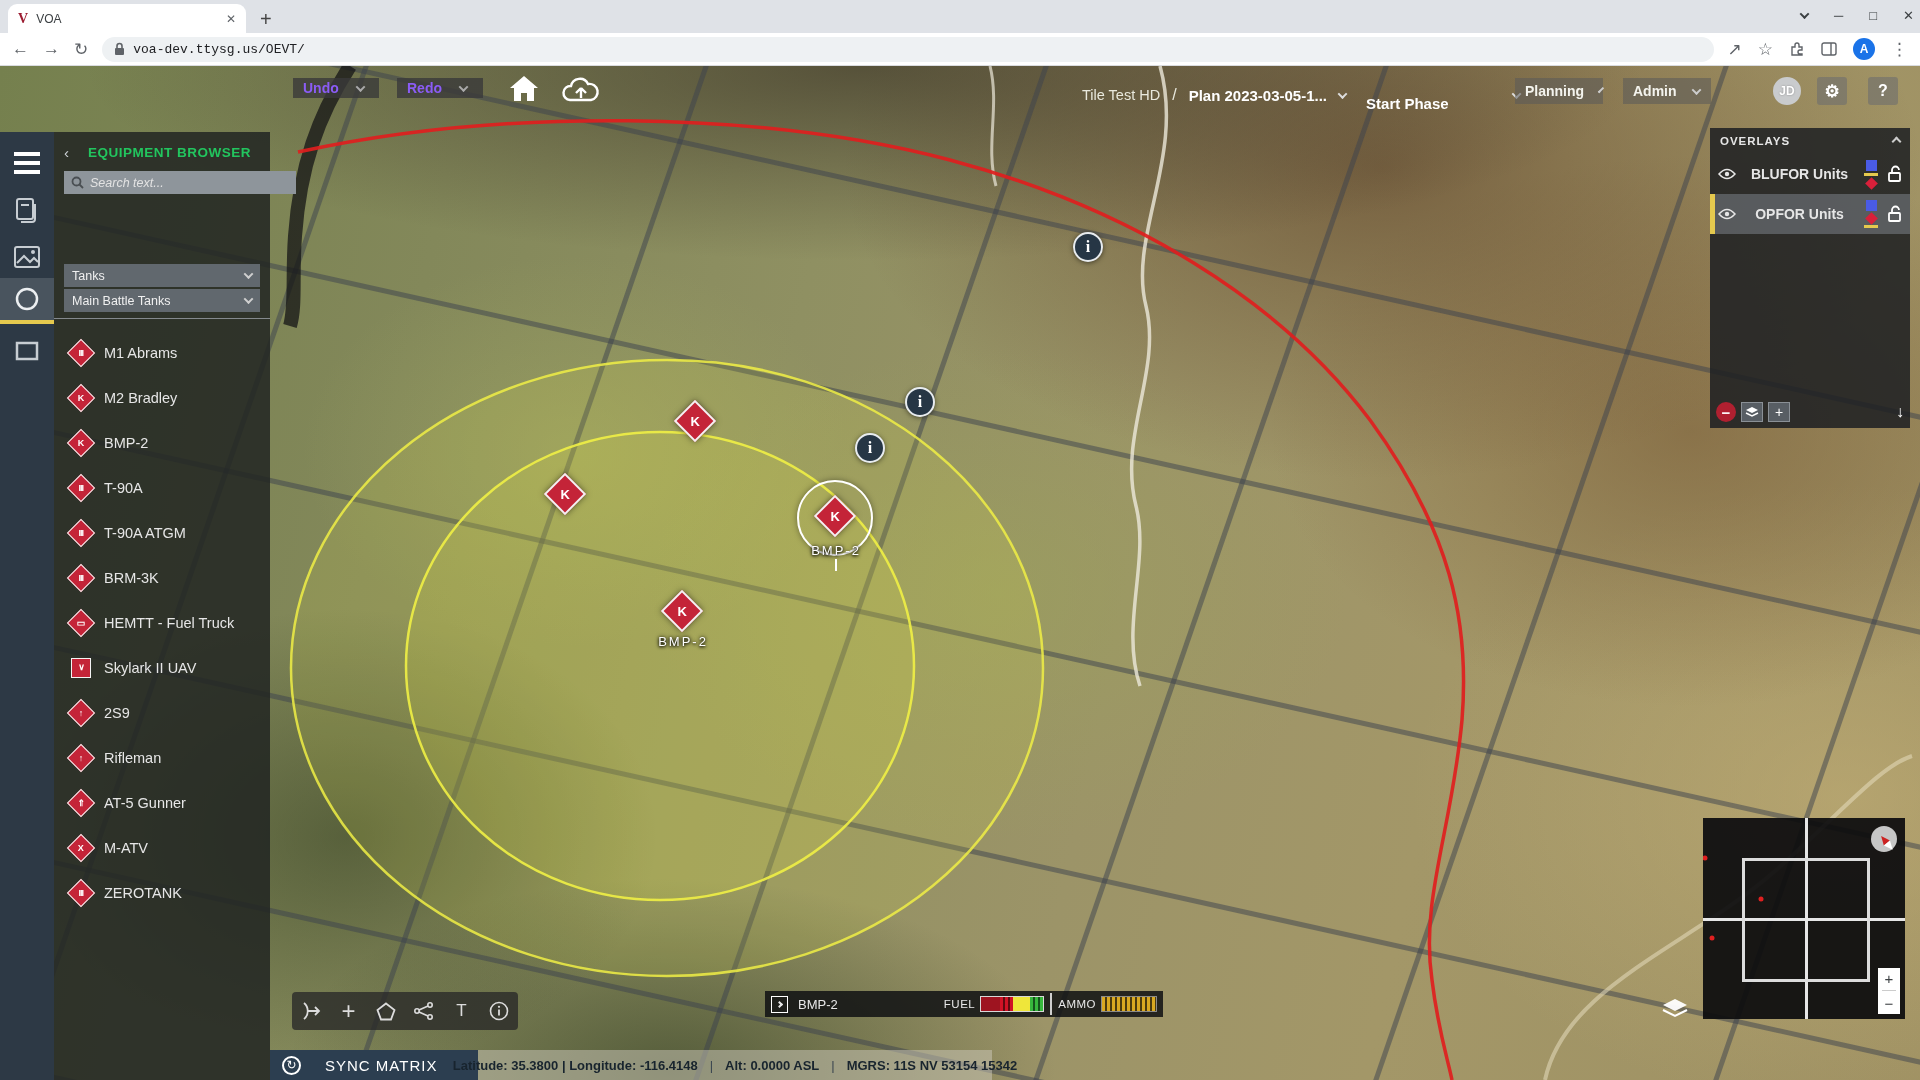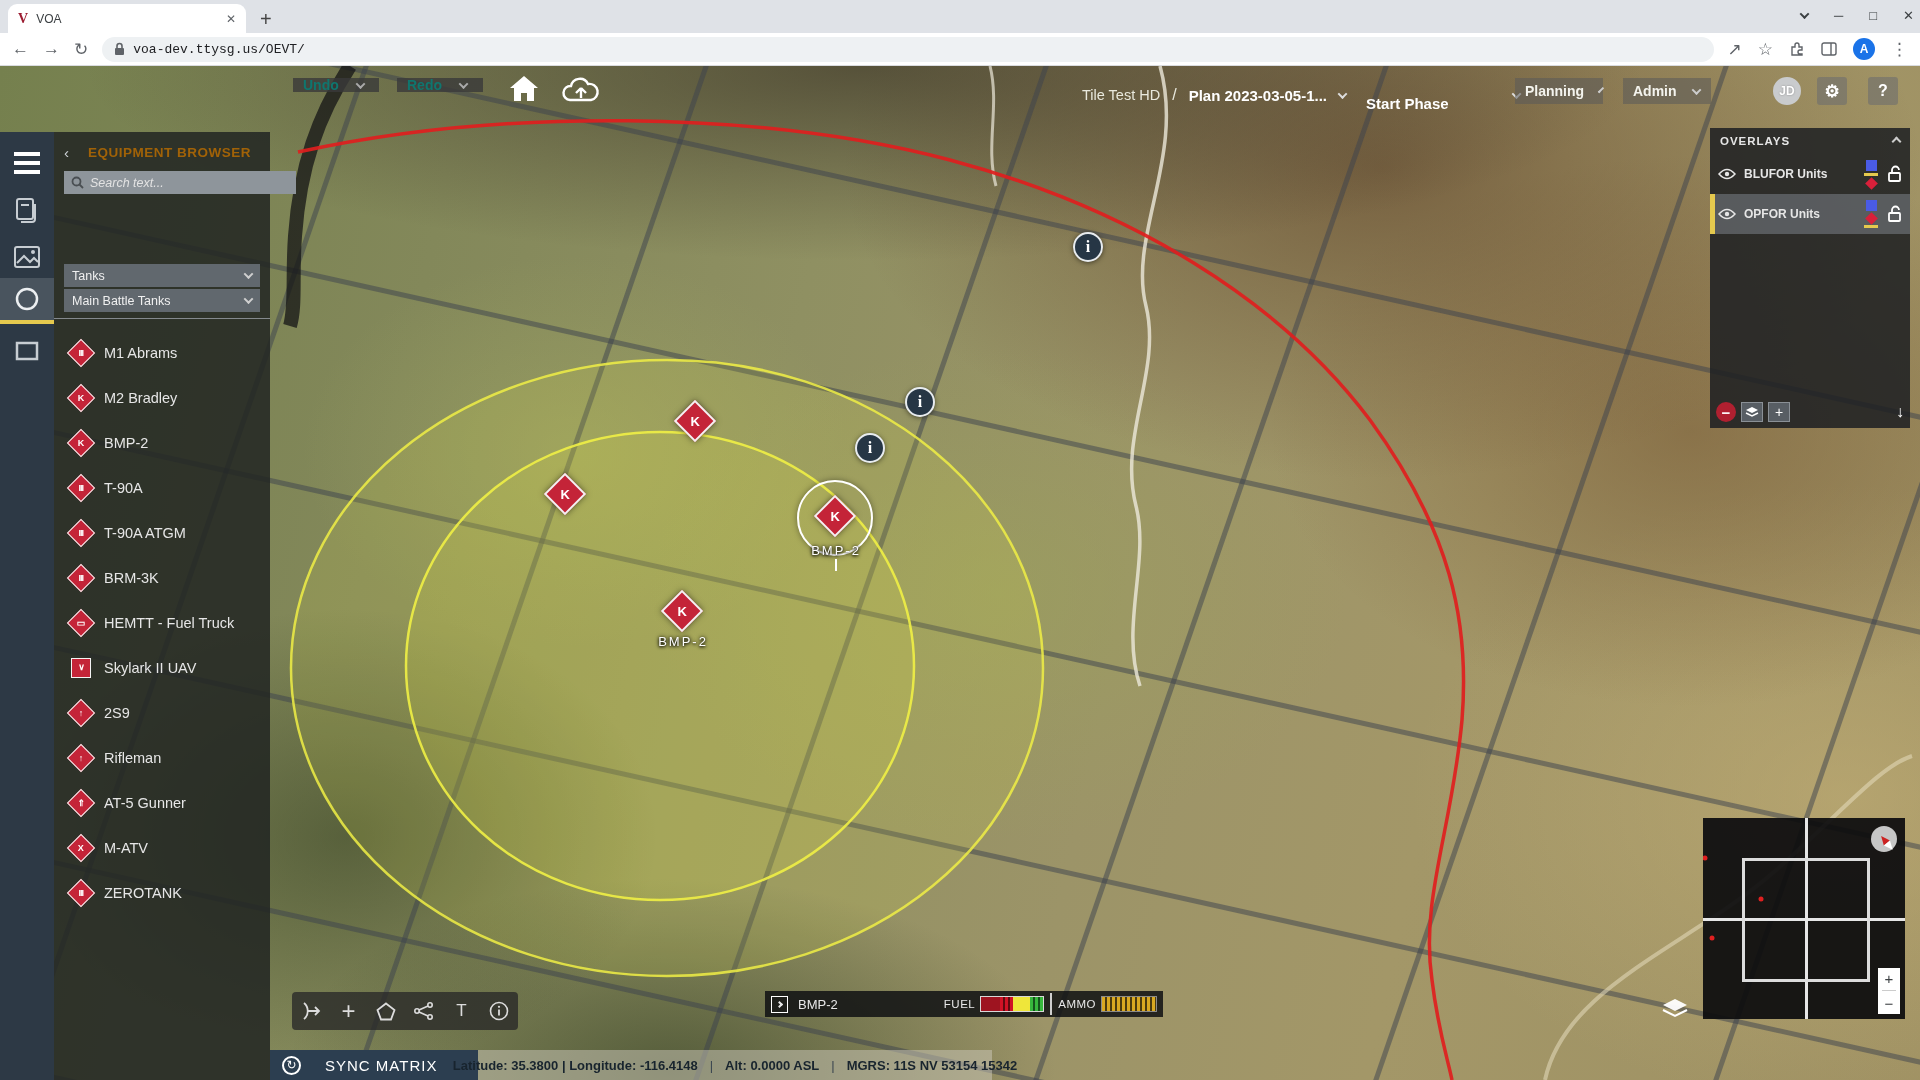--- a/index.html
+++ b/index.html
@@ -59,41 +59,41 @@
   .rail { position:absolute; left:0; top:66px; width:54px; height:1014px; background:#2d3945; z-index:30; }
   .rail-item { position:absolute; left:0; width:54px; height:46px; display:flex; align-items:center; justify-content:center; color:#c7cdd2; }
   .rail-item.active { background:#49545e; border-bottom:4px solid var(--accent-yellow,#e5c94e); }
   .burger { display:flex; flex-direction:column; gap:5px; }
   .burger div { width:26px; height:4px; background:#fff; }
 
   
   .sidebar { position:absolute; left:54px; top:66px; width:216px; height:1014px; background:rgba(33,36,34,.85); z-index:25; color:#e4e4e4; }
   .sb-header { position:absolute; left:0; top:0; width:100%; height:40px; display:flex; align-items:center; }
   .sb-back { margin-left:10px; color:#cfd4d8; font-size:15px; }
-  .sb-title { flex:1; text-align:center; font-size:13.5px; font-weight:bold; letter-spacing:.5px; color:#a16207; }
+  .sb-title { flex:1; text-align:center; font-size:13.5px; font-weight:bold; letter-spacing:.5px; color:#22c55e; }
   .sb-search { position:absolute; left:10px; top:39px; width:232px; height:23px; background:#8e959b; display:flex; align-items:center;
                gap:6px; padding:0 7px; }
   .sb-search input { background:transparent; border:0; outline:none; font-style:italic; color:#efefef; font-size:12.5px; width:150px;
                      font-family:"Liberation Sans", sans-serif; }
   .sb-search input::placeholder { color:#e3e3e3; }
   .sb-select { position:absolute; left:10px; width:196px; height:23px; background:#61686e; display:flex; align-items:center;
                padding:0 8px; font-size:12.5px; color:#f0f0f0; }
   .sb-select .chev { margin-left:auto; color:#cfcfcf; }
   .sb-divider { position:absolute; left:0; top:152px; width:100%; height:1px; background:#84898d; }
   .equip-list { position:absolute; left:0; top:167px; width:100%; }
   .equip-item { height:45px; display:flex; align-items:center; padding-left:14px; gap:10px; font-size:14.5px; color:#e6e6e6; cursor:pointer; }
   .e-icon { width:26px; height:26px; position:relative; flex:0 0 26px; }
   .e-icon .shape { position:absolute; left:3px; top:3px; width:20px; height:20px; background:var(--marker-red,#c42438);
                    border:1.5px solid #f4f4f4; display:flex; align-items:center; justify-content:center; }
   .e-icon.diamond .shape { transform:rotate(45deg); }
   .e-icon.diamond .glyph { transform:rotate(-45deg); }
   .e-icon .glyph { color:#fff; font-size:9px; font-weight:bold; letter-spacing:-1px; line-height:1; }
 
   
-  .tool-btn { position:absolute; top:12px; height:14px; background:rgba(58,58,58,.8); color:#0f766e; font-weight:bold; font-size:14px;
+  .tool-btn { position:absolute; top:12px; height:20px; background:rgba(58,58,58,.8); color:#8b5cf6; font-weight:bold; font-size:14px;
               display:flex; align-items:center; padding:0 10px; gap:18px; z-index:20; }
   .chev { display:inline-block; width:7px; height:7px; border-right:2px solid currentColor; border-bottom:2px solid currentColor;
           transform:rotate(45deg) translate(-1px,-1px); }
   .chev.up { transform:rotate(-135deg); }
   .chev.right { transform:rotate(-45deg); }
   .top-icon { position:absolute; top:8px; z-index:20; color:#fff; }
   .hdr { position:absolute; top:12px; z-index:20; display:flex; align-items:center; color:#fff; }
   .hdr-box { background:rgba(90,90,90,.55); height:26px; display:flex; align-items:center; gap:16px; padding:0 10px;
              font-weight:bold; font-size:14px; color:#f4f4ee; }
   .hdr-sq { width:30px; height:28px; background:rgba(110,110,110,.6); border-radius:3px; display:flex; align-items:center;
@@ -101,21 +101,21 @@
   .avatar-jd { width:28px; height:28px; border-radius:50%; background:#c9cbcd; color:#fff; font-size:12px; font-weight:bold;
                display:flex; align-items:center; justify-content:center; text-shadow:0 0 2px #888; }
 
   
   .overlays { position:absolute; left:1710px; top:62px; width:200px; height:300px; background:rgba(28,31,34,.85); z-index:20; color:#e6e6e6; }
   .ov-header { height:26px; display:flex; align-items:center; padding:0 10px; font-size:11.5px; font-weight:bold; letter-spacing:1px; }
   .ov-header .chev { margin-left:auto; color:#ccc; }
   .ov-row { position:relative; height:40px; display:flex; align-items:center; gap:8px; padding:0 8px; }
   .ov-row.selected { background:rgba(124,130,136,.55); }
   .ov-row.selected::before { content:""; position:absolute; left:0; top:0; width:5px; height:100%; background:var(--accent-yellow,#e5c94e); }
-  .ov-label { font-size:12px; font-weight:bold; flex:1; }
+  .ov-label { font-size:14px; font-weight:bold; flex:1;text-align:center; }
   .ind-stack { display:flex; flex-direction:column; align-items:center; width:16px; }
   .ind-sq { width:11px; height:11px; background:var(--blufor-blue,#4a5be5); }
   .ind-dia { width:9px; height:9px; background:var(--opfor-red,#d8203a); transform:rotate(45deg); margin-top:3px; }
   .ind-u { width:14px; height:3px; background:var(--accent-yellow,#e5c94e); margin-top:2px; }
   .ov-footer { position:absolute; left:0; bottom:4px; width:100%; height:24px; display:flex; align-items:center; gap:5px; padding:0 6px; }
   .ov-minus { width:20px; height:20px; border-radius:50%; background:#b02030; color:#fff; display:flex; align-items:center;
               justify-content:center; font-size:15px; font-weight:bold; line-height:1; }
   .ov-btn { width:22px; height:20px; background:#585e64; border:1px solid #8a9096; color:#fff; display:flex; align-items:center;
             justify-content:center; font-size:14px; }
   .ov-down { margin-left:auto; color:#fff; font-size:16px; }

